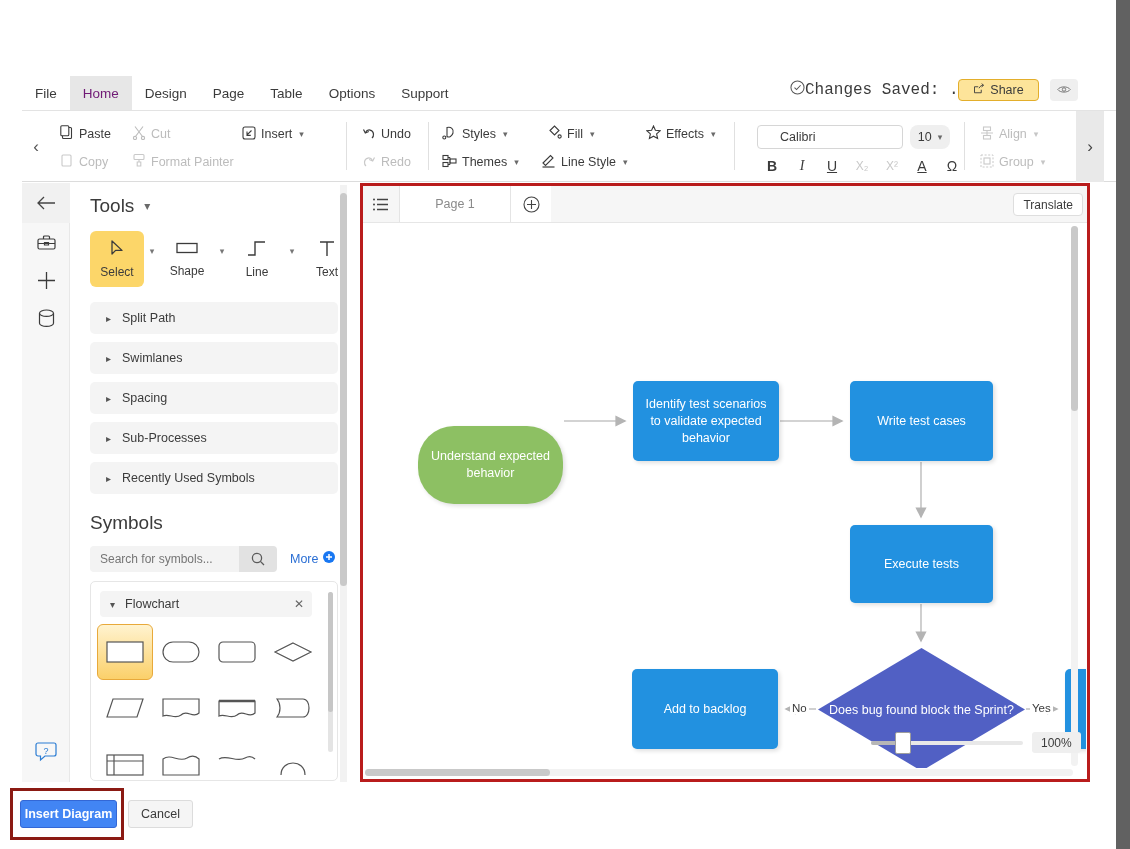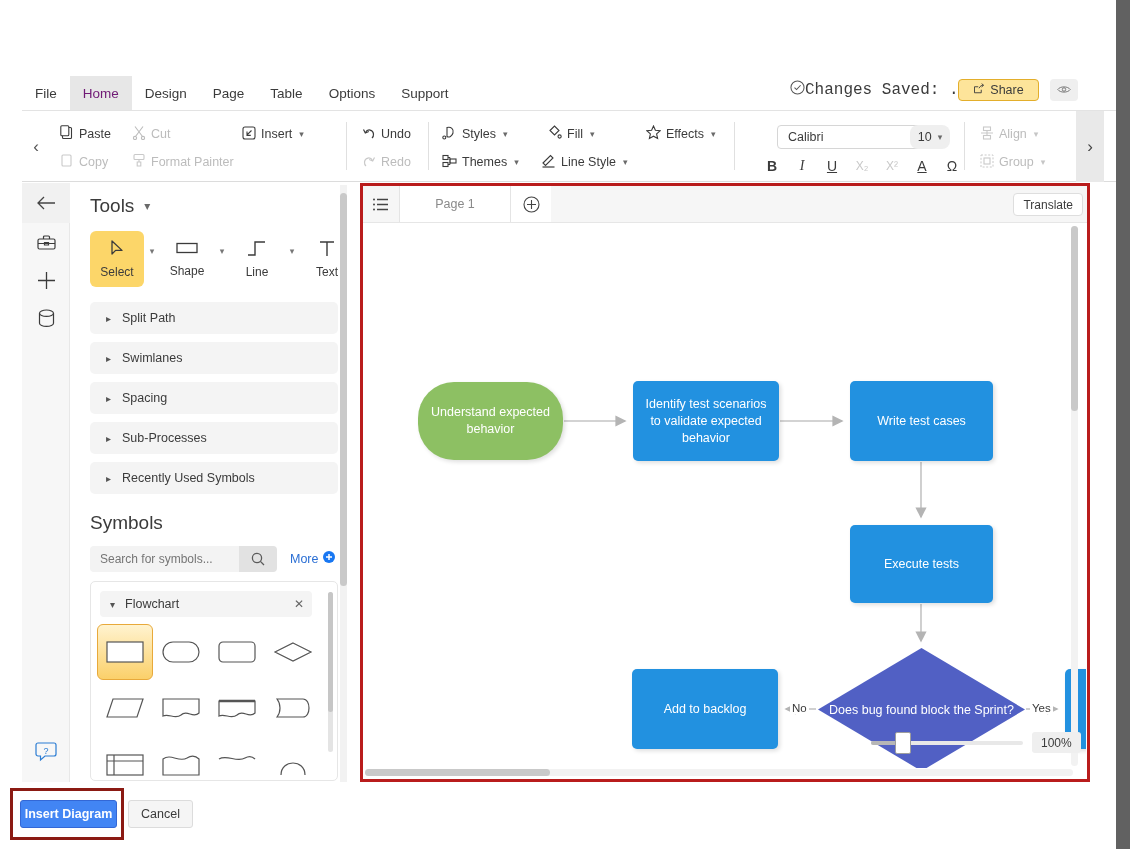--- a/index.html
+++ b/index.html
@@ -38,21 +38,21 @@
   .rib-right-arrow { position:absolute; right:26px; top:0; width:28px; height:71px; background:#e9e9e9; display:flex; align-items:center; justify-content:center; color:#444; cursor:pointer; font-size:17px; }
   .rgroup { position:absolute; top:0; height:71px; }
   .rsep { position:absolute; top:11px; width:1px; height:48px; background:#e0e0e0; }
   .ritem { display:flex; align-items:center; gap:5px; font-size:12.5px; color:#3b3b3b; cursor:pointer; height:22px; white-space:nowrap; }
   .ritem.dim { color:#bcbcbc; cursor:default; }
   .ritem svg { flex:0 0 auto; }
   .chev { font-size:9px; color:#6a6a6a; margin-left:2px; }
   .ritem.dim .chev { color:#c6c6c6; }
 
   
-  .fontbox { position:absolute; left:735px; top:14px; width:146px; height:24px; border:1px solid #d6d6d6; border-radius:4px; display:flex; align-items:center; padding-left:10px; font-size:12.5px; color:#3b3b3b; background:#fff; cursor:text;margin-left:20px; }
+  .fontbox { position:absolute; left:735px; top:14px; width:146px; height:24px; border:1px solid #d6d6d6; border-radius:4px; display:flex; align-items:center; padding-left:22px; font-size:12.5px; color:#3b3b3b; background:#fff; cursor:text; }
   .sizebox { position:absolute; left:888px; top:14px; width:40px; height:24px; background:#efefef; border-radius:8px; display:flex; align-items:center; justify-content:center; gap:4px; font-size:12.5px; color:#3b3b3b; cursor:pointer; }
   .fmtrow { position:absolute; left:735px; top:44px; display:flex; align-items:center; gap:0; }
   .fmtbtn { width:30px; height:22px; display:flex; align-items:center; justify-content:center; font-size:14px; color:#3b3b3b; cursor:pointer; }
   .fmtbtn.dim { color:#c9c9c9; }
 
   
   .rail { position:absolute; left:22px; top:183px; width:48px; height:599px; background:#f7f7f7; border-right:1px solid #e8e8e8; }
   .rail-item { width:48px; height:38px; display:flex; align-items:center; justify-content:center; color:#444; cursor:pointer; }
   .rail-item.first { background:#f1f1f1; height:40px; }
   .rail-help { position:absolute; left:0; bottom:18px; width:48px; height:26px; display:flex; align-items:center; justify-content:center; color:#2b7cd3; cursor:pointer; }
@@ -93,21 +93,21 @@
   .pb-list { width:36px; height:36px; display:flex; align-items:center; justify-content:center; cursor:pointer; color:#444; }
   .pb-sep { width:1px; height:36px; background:#e4e4e4; }
   .pb-tab { width:110px; height:36px; background:#fff; display:flex; align-items:center; justify-content:center; font-size:12.5px; color:#8a8a8a; cursor:pointer; }
   .pb-add { width:40px; height:36px; background:#fff; display:flex; align-items:center; justify-content:center; cursor:pointer; color:#444; }
   .translate-btn { position:absolute; right:10px; top:7px; height:23px; padding:0 9px; background:#fff; border:1px solid #dedede; border-radius:4px; display:flex; align-items:center; font-size:12px; color:#3b3b3b; cursor:pointer; }
 
   .canvas { position:absolute; left:0; top:37px; width:723px; height:545px; background:#fff; overflow:hidden; }
 
   .node { position:absolute; display:flex; align-items:center; justify-content:center; text-align:center; color:#fff; font-size:12.5px; line-height:17px; padding:4px 8px; }
   .node.blue { background:#2291e0; border-radius:5px; box-shadow:2px 2px 4px rgba(0,0,0,.13); }
-  .node.green { background:#8dc063; border-radius:36px; box-shadow:2px 2px 4px rgba(0,0,0,.13); }
+  .node.green { background:#8dc063; border-radius:36px; box-shadow:2px 2px 4px rgba(0,0,0,.13);margin-top:44px; }
   .diamond { position:absolute; display:flex; align-items:center; justify-content:center; }
   .diamond .dshape { position:absolute; left:0; top:0; width:100%; height:100%; background:#5160c4; clip-path:polygon(50% 0, 100% 50%, 50% 100%, 0 50%); }
   .diamond .dlabel { position:relative; color:#fff; font-size:12.5px; line-height:18px; text-align:center; }
 
   .edge-lbl { position:absolute; font-size:11.5px; color:#3b3b3b; background:#fff; padding:0 2px; }
 
   .vscroll { position:absolute; right:9px; top:40px; width:7px; height:540px; background:#f2f2f2; border-radius:4px; }
   .vscroll i { display:block; width:7px; height:185px; background:#c9c9c9; border-radius:4px; }
   .hscroll { position:absolute; left:2px; bottom:3px; width:708px; height:7px; background:#f2f2f2; border-radius:4px; }
   .hscroll i { display:block; width:185px; height:7px; background:#c9c9c9; border-radius:4px; }

